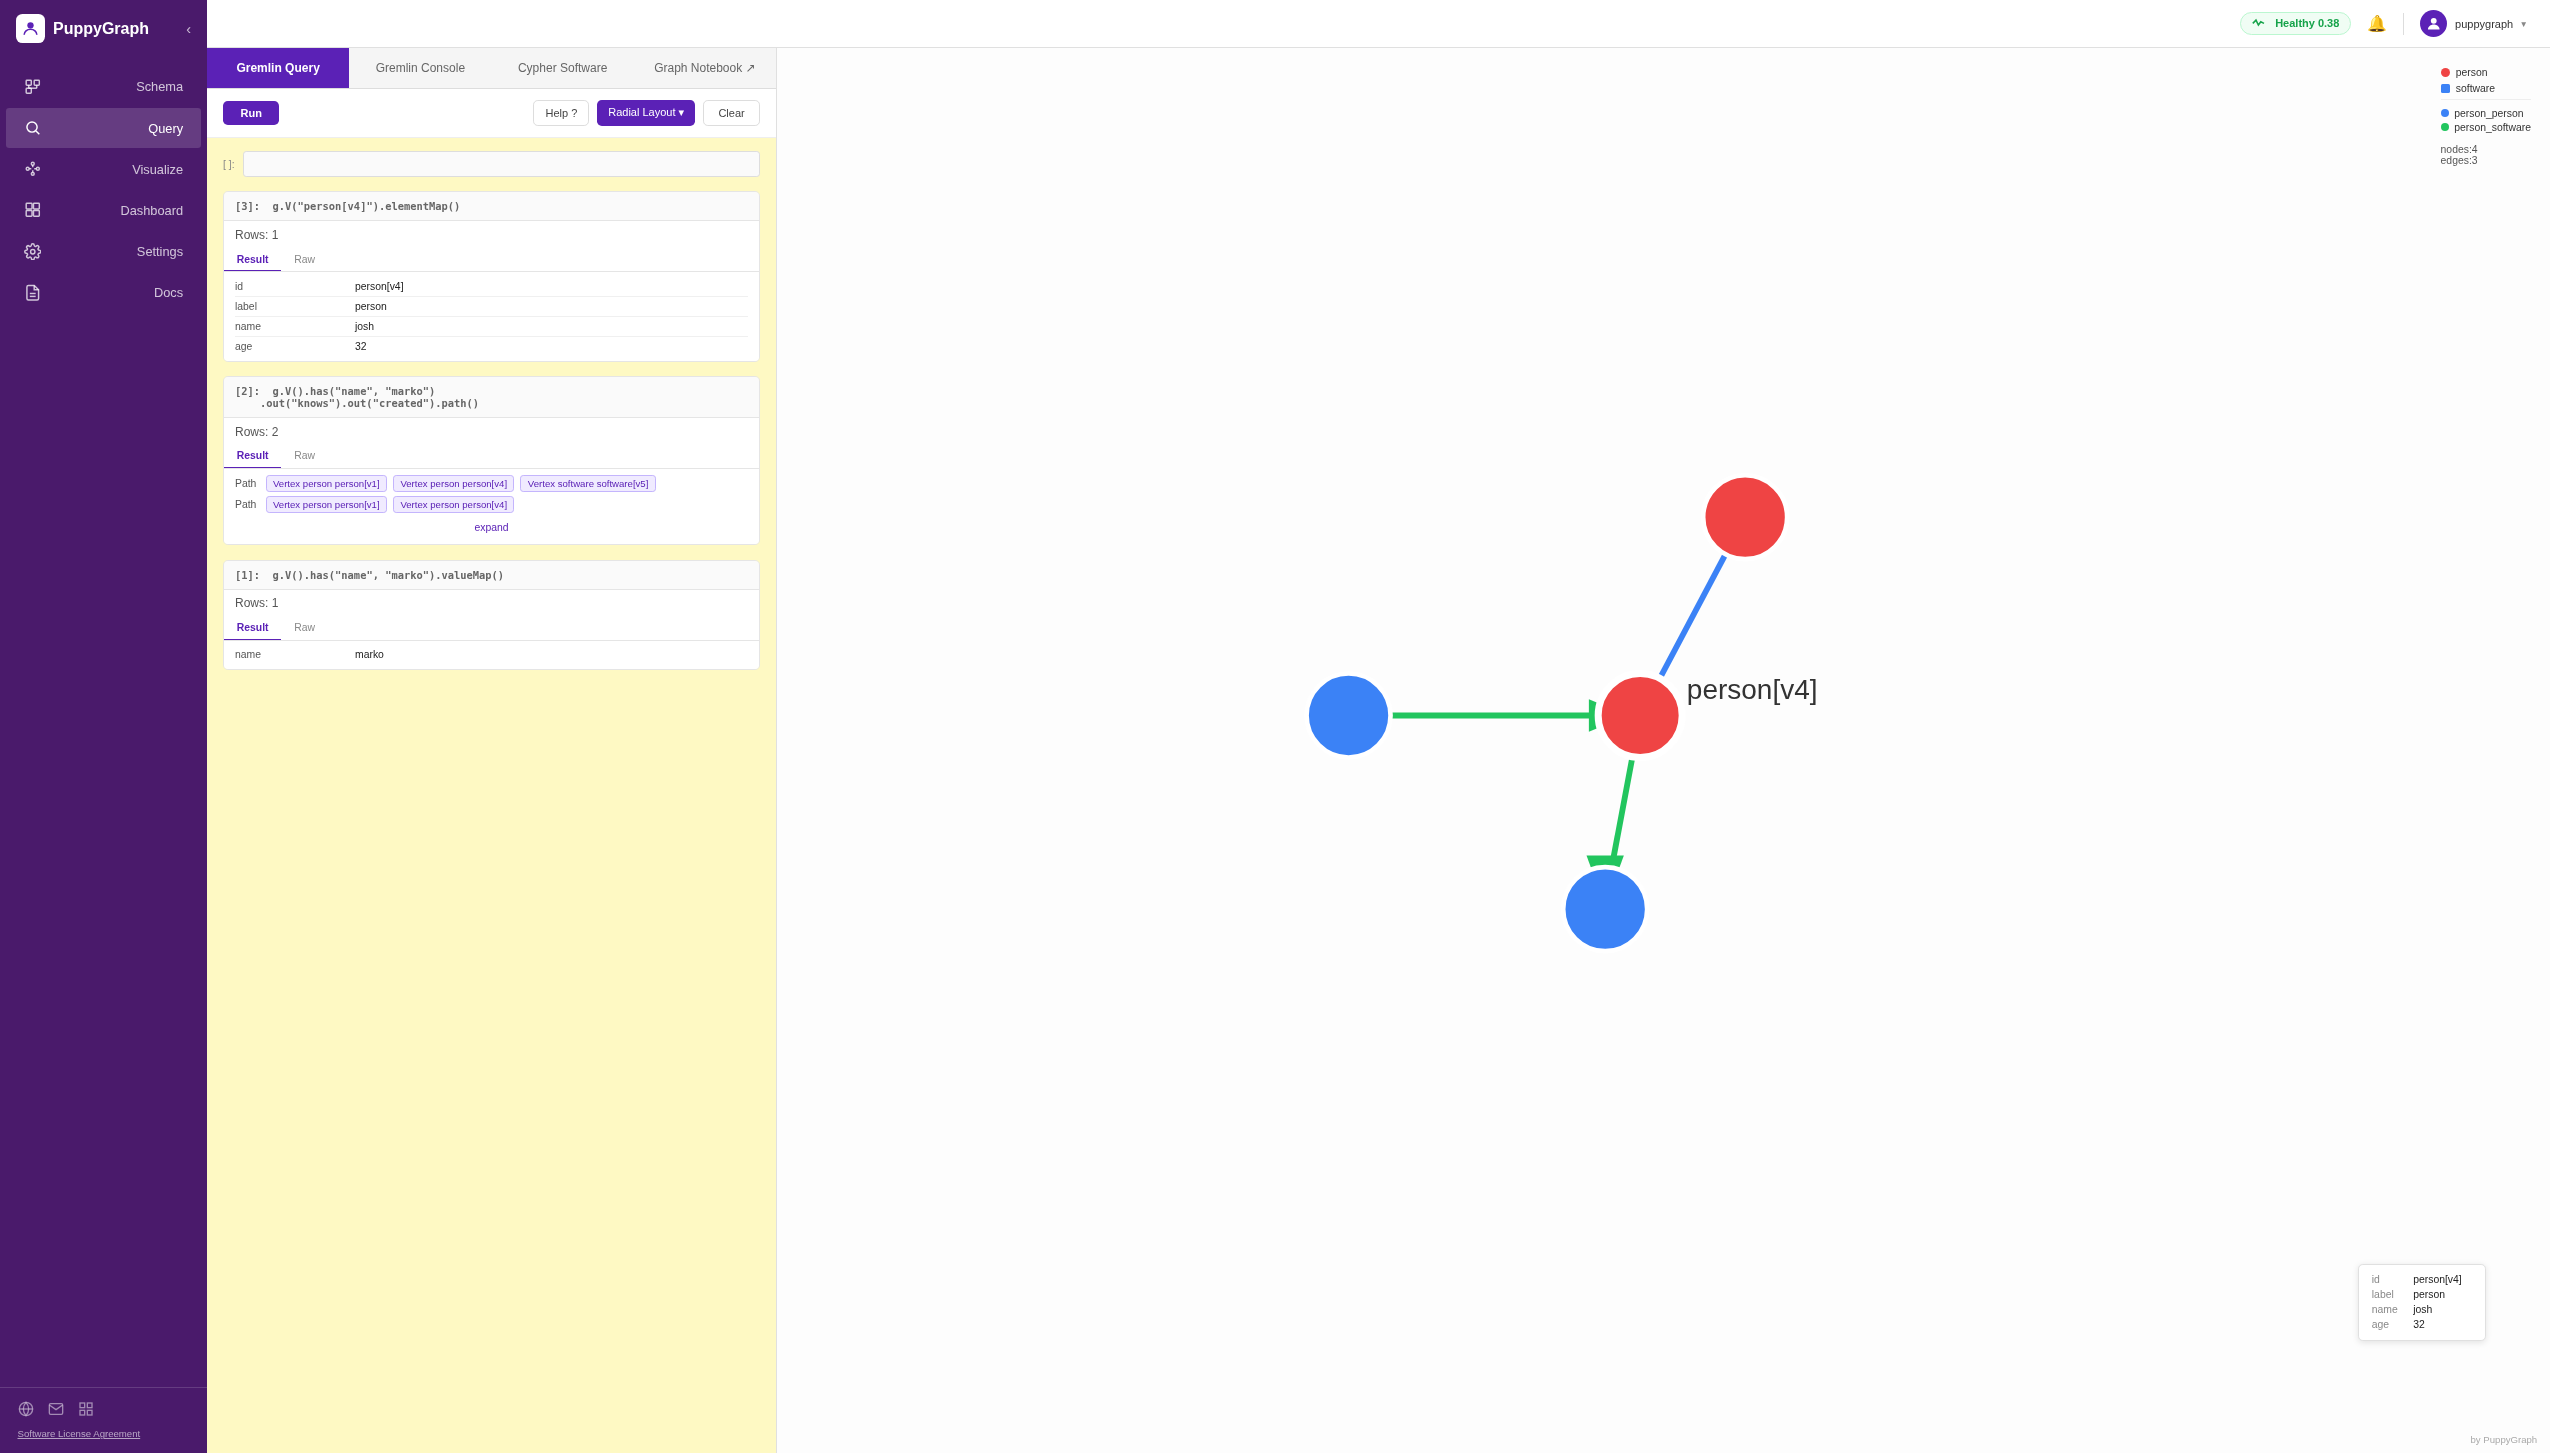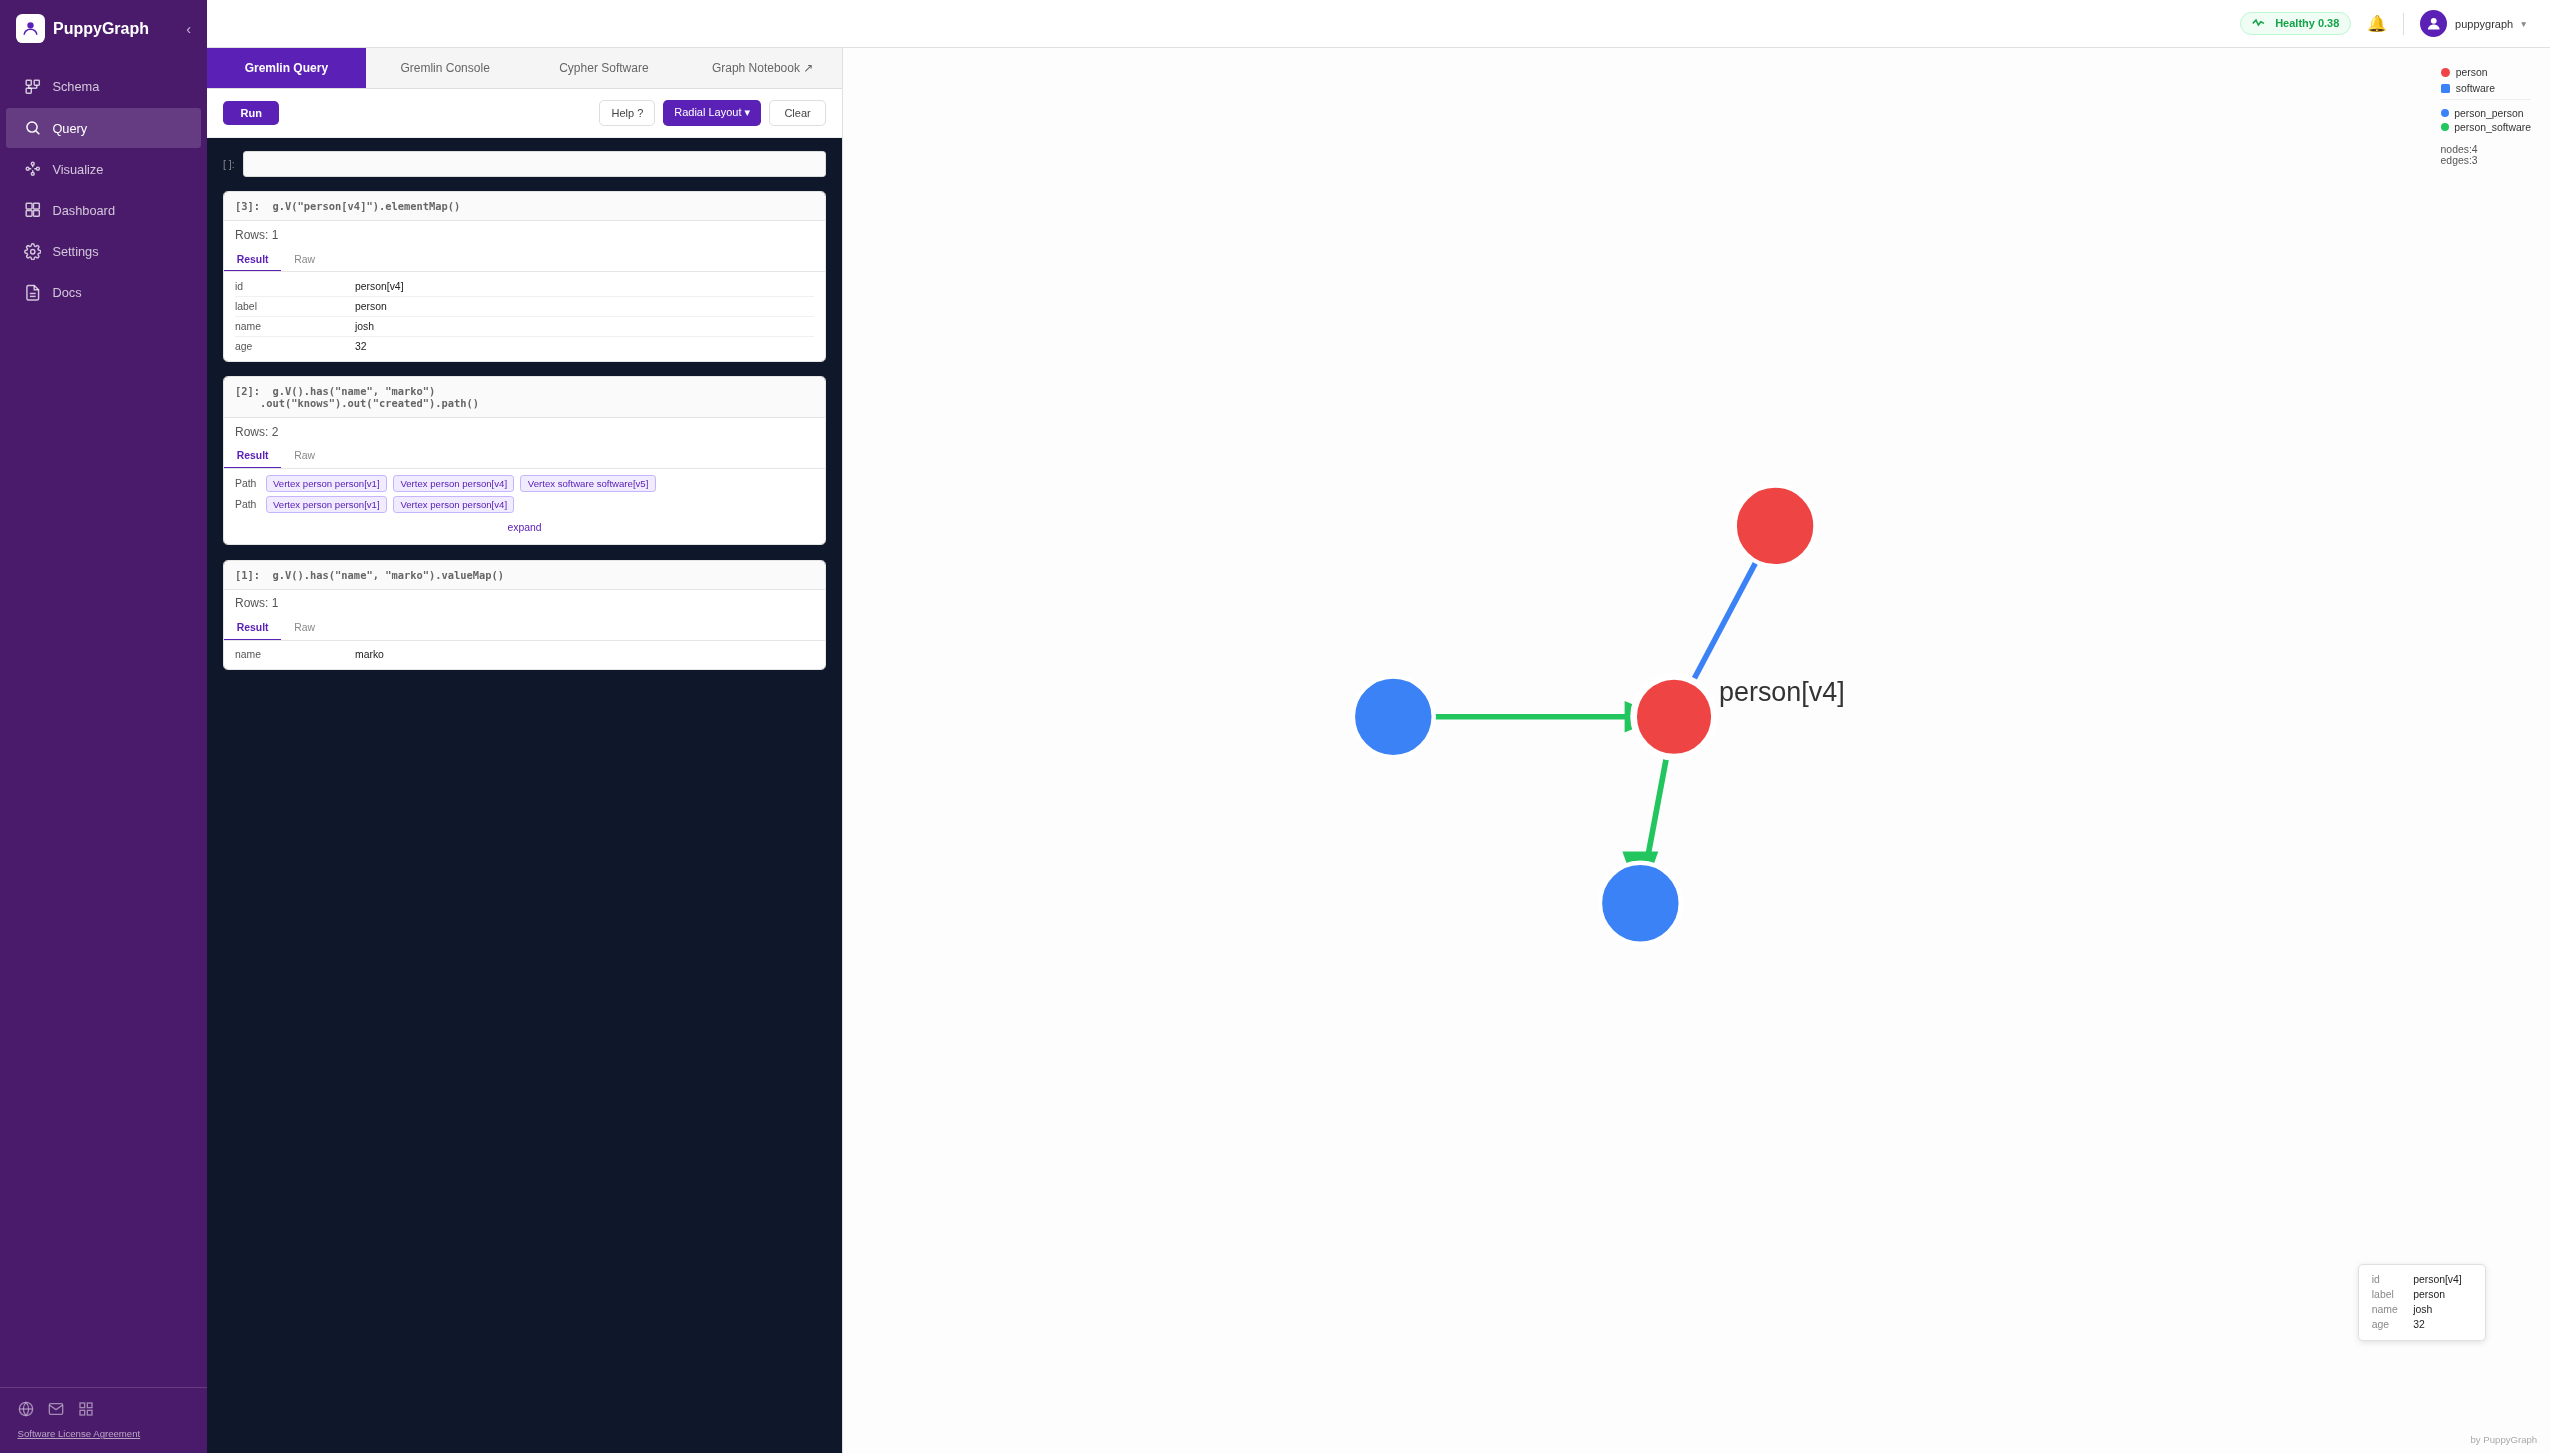--- a/index.html
+++ b/index.html
@@ -6,21 +6,21 @@
     body { font-family: -apple-system, BlinkMacSystemFont, 'Segoe UI', sans-serif; background: #f5f5f5; display: flex; height: 100vh; overflow: hidden; }
 
     
     .sidebar { width: 207px; background: #4a1a6b; color: #fff; display: flex; flex-direction: column; height: 100vh; flex-shrink: 0; }
     .sidebar-logo { display: flex; align-items: center; gap: 8px; padding: 14.3px 16px; }
     .sidebar-logo-icon { width: 29px; height: 29px; background: #fff; border-radius: 6.4px; display: flex; align-items: center; justify-content: center; }
     .sidebar-logo-icon svg { width: 19px; height: 19px; }
     .sidebar-logo-text { font-size: 16px; font-weight: 700; color: #fff; }
     .sidebar-collapse { margin-left: auto; cursor: pointer; opacity: 0.7; font-size: 14.3px; }
     .sidebar-nav { flex: 1; padding: 8px 0; }
-    .sidebar-item { display: flex; align-items: center; gap: 11px; padding: 11px 17.5px; cursor: pointer; color: rgba(255,255,255,0.75); font-size: 12.8px; transition: background 0.2s; border-radius: 3.2px; margin: 1.6px 6.4px; }
+    .sidebar-item { display: flex; align-items: center; gap: 11px; padding: 11px 17.5px; cursor: pointer; color: rgba(255,255,255,0.75); font-size: 12.8px; transition: background 0.2s; border-radius: 3.2px; margin: 1.6px 6.4px; justify-content: space-between; }
     .sidebar-item.active { background: rgba(255,255,255,0.15); color: #fff; }
     .sidebar-item svg { width: 17.5px; height: 17.5px; flex-shrink: 0; }
     .sidebar-footer { padding: 12.8px 17.5px; border-top: 0.8px solid rgba(255,255,255,0.15); }
     .sidebar-footer-icons { display: flex; gap: 14.3px; margin-bottom: 8px; opacity: 0.7; }
     .sidebar-footer-icons svg { width: 16px; height: 16px; cursor: pointer; }
     .sidebar-license { font-size: 9.6px; color: rgba(255,255,255,0.6); cursor: pointer; text-decoration: underline; }
 
     
     .main { flex: 1; display: flex; flex-direction: column; overflow: hidden; }
 
@@ -33,21 +33,21 @@
     .topbar-user { display: flex; align-items: center; gap: 8px; cursor: pointer; }
     .topbar-avatar { width: 27px; height: 27px; background: #5b21b6; border-radius: 50%; display: flex; align-items: center; justify-content: center; }
     .topbar-avatar svg { width: 17.5px; height: 17.5px; }
     .topbar-username { font-size: 11px; font-weight: 500; color: #333; }
     .topbar-chevron { font-size: 9.6px; color: #888; }
 
     
     .content { flex: 1; display: flex; overflow: hidden; }
 
     
-    .query-panel { width: 636px; flex-shrink: 0; background: #0f172a; border-right: 0.8px solid #e0e0e0; display: flex; flex-direction: column; overflow: hidden; }
+    .query-panel { width: 570px; flex-shrink: 0; background: #fef9c3; border-right: 0.8px solid #e0e0e0; display: flex; flex-direction: column; overflow: hidden; }
 
     
     .tabs { display: flex; background: #f5f5f5; border-bottom: 0.8px solid #ddd; }
     .tab { flex: 1; text-align: center; padding: 12.8px 8px; font-size: 12px; cursor: pointer; color: #666; background: #f5f5f5; border: none; transition: all 0.2s; }
     .tab.active { background: #5b21b6; color: #fff; font-weight: 600; }
 
     
     .toolbar { display: flex; align-items: center; gap: 8px; padding: 11px 16px; background: #fff; border-bottom: 0.8px solid #eee; }
     .btn-run { background: #5b21b6; color: #fff; border: none; border-radius: 4.8px; padding: 6.4px 17.5px; font-size: 11px; font-weight: 600; cursor: pointer; }
     .spacer { flex: 1; }

